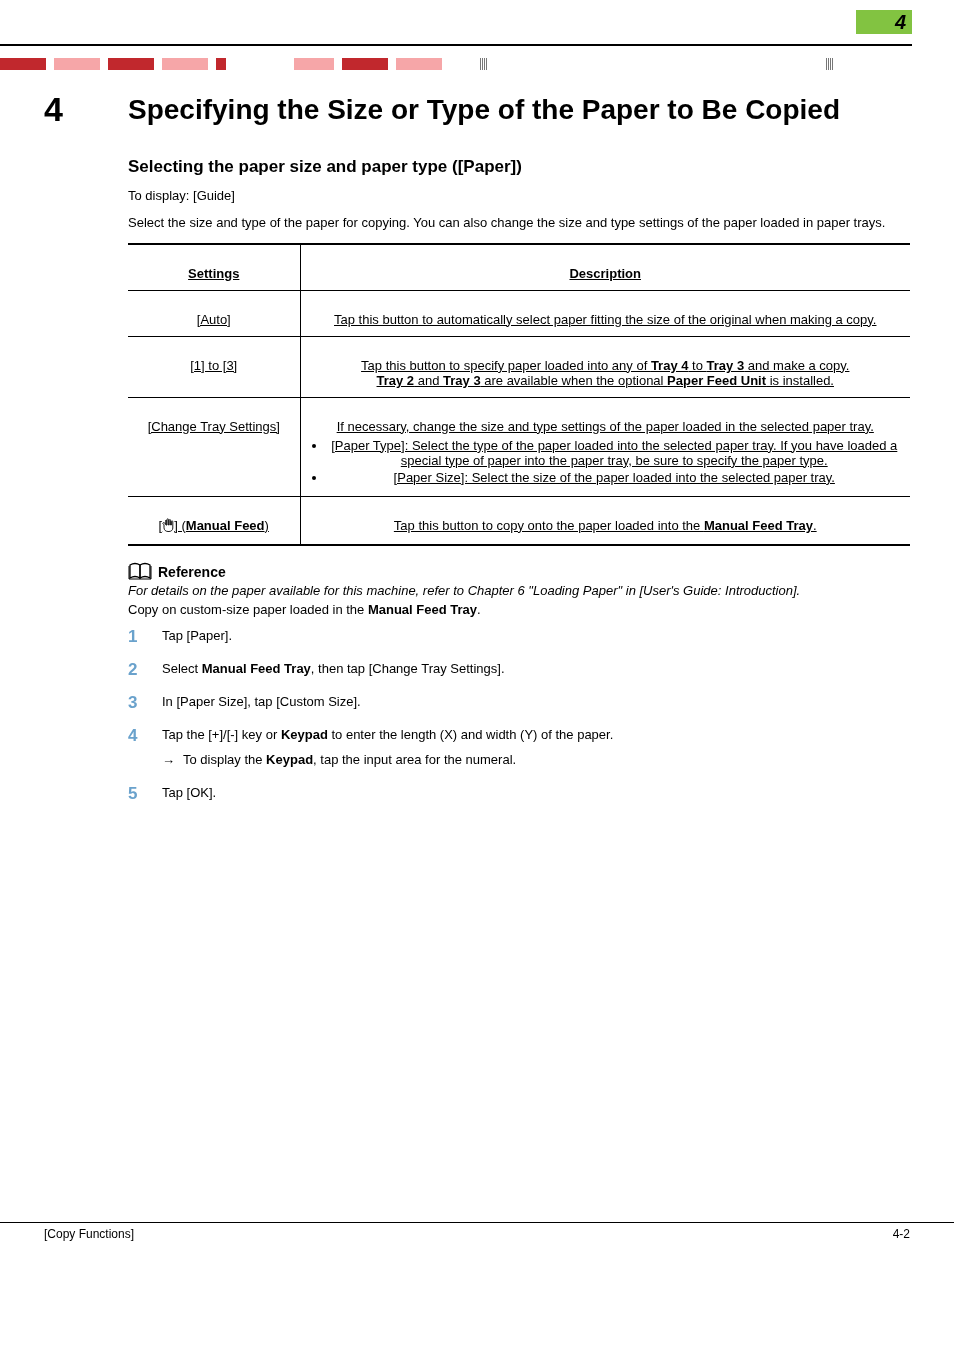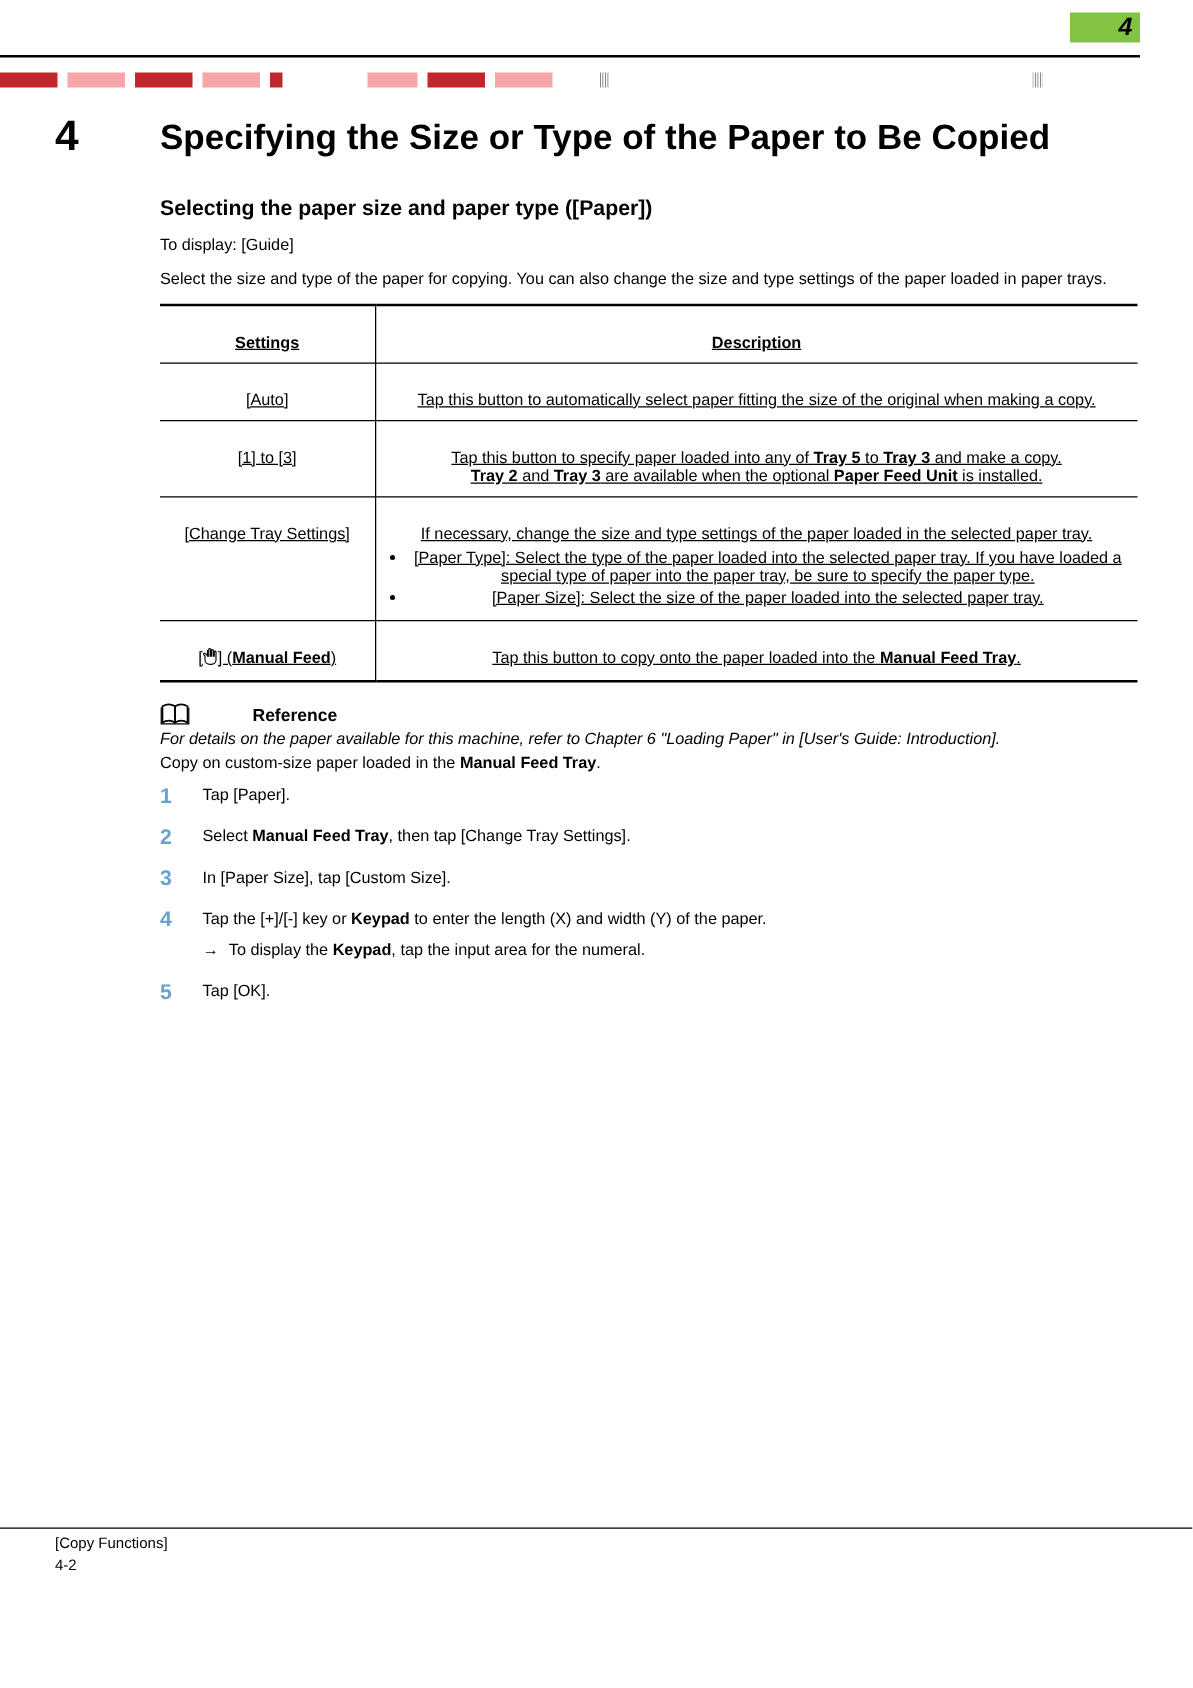--- a/index.html
+++ b/index.html
@@ -54,21 +54,21 @@
   }
   table.spec th { border-top: 2px solid #000; border-bottom: 1px solid #000; font-weight: bold; }
   table.spec td { border-bottom: 1px solid #000; }
   table.spec tr:last-child td { border-bottom: 2px solid #000; }
   table.spec th:first-child, table.spec td:first-child { width: 172px; }
   table.spec .vsep { border-right: 1px solid #000; }
   .cell ul { list-style: disc; padding-left: 18px; margin-top: 4px; }
   .cell ul li { margin-bottom: 2px; }
 
   .refrow { display: flex; align-items: flex-end; gap: 4px; margin-top: 16px; }
-  .refword { font-weight: bold; font-size: 14px; margin-left: 44px; }
+  .refword { font-weight: bold; font-size: 14px; }
   .bookicon { width: 26px; height: 18px; }
   .italic { font-style: italic; font-size: 13px; line-height: 1.45; margin-top: 2px; }
 
   ol.steps { list-style: none; counter-reset: step; margin-top: 8px; }
   ol.steps > li {
     counter-increment: step; position: relative; padding-left: 34px;
     font-size: 13px; line-height: 1.45; margin-bottom: 14px;
   }
   ol.steps > li::before {
     content: counter(step);
@@ -76,21 +76,20 @@
     font-size: 17px; font-weight: bold; color: #6aa2cc;
     width: 24px; text-align: left;
   }
   .substep { display: flex; gap: 8px; margin-top: 6px; font-size: 13px; }
   .arrow { font-weight: bold; color: #000; }
 
   .footer {
     display: flex; justify-content: space-between;
     font-size: 12px; padding: 0 44px 20px 44px; margin-top: 420px;
     border-top: 1px solid #000;
-    flex-direction: column;
   }
   .footer span { padding-top: 4px; }
 
   .handicon { display:inline-block; vertical-align: -2px; }
 </style>
 </head>
 <body>
 
 <div class="topbar">
   <div class="badge">
@@ -145,21 +144,21 @@
       <tbody>
 
         <tr>
           <td class="vsep">[Auto]</td>
           <td class="cell">Tap this button to automatically select paper fitting the size of the original when making a copy.</td>
         </tr>
 
         <tr>
           <td class="vsep">[1] to [3]</td>
           <td class="cell">
-            <span>Tap this button to specify paper loaded into any of <b>Tray 5</b> to <b>Tray 3</b> and make a copy.</span><br>
+            <span>Tap this button to specify paper loaded into any of <b>Tray 4</b> to <b>Tray 3</b> and make a copy.</span><br>
             <span><b>Tray 2</b> and <b>Tray 3</b> are available when the optional <b>Paper Feed Unit</b> is installed.</span>
           </td>
         </tr>
 
         <tr>
           <td class="vsep">[Change Tray Settings]</td>
           <td class="cell">
             <span>If necessary, change the size and type settings of the paper loaded in the selected paper tray.</span>
             <ul>
               <li>[Paper Type]: Select the type of the paper loaded into the selected paper tray. If you have loaded a special type of paper into the paper tray, be sure to specify the paper type.</li>

